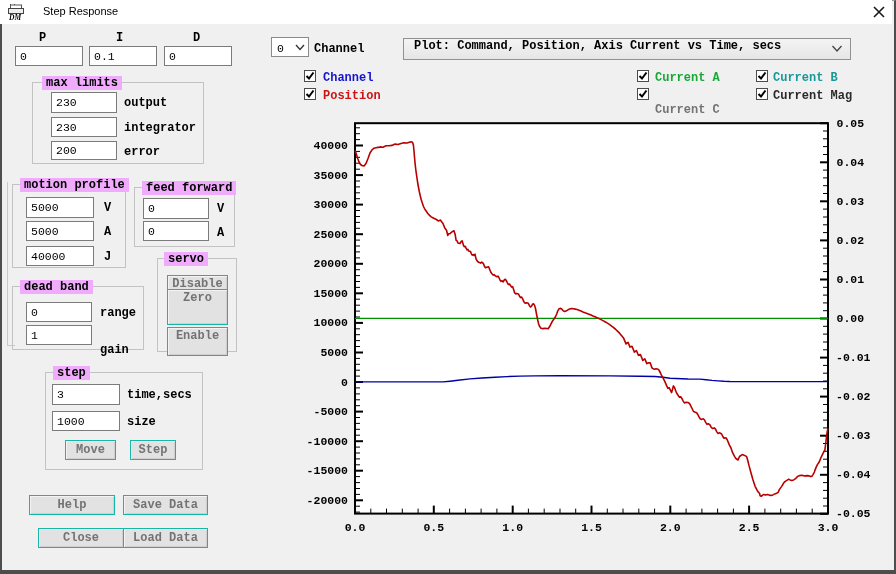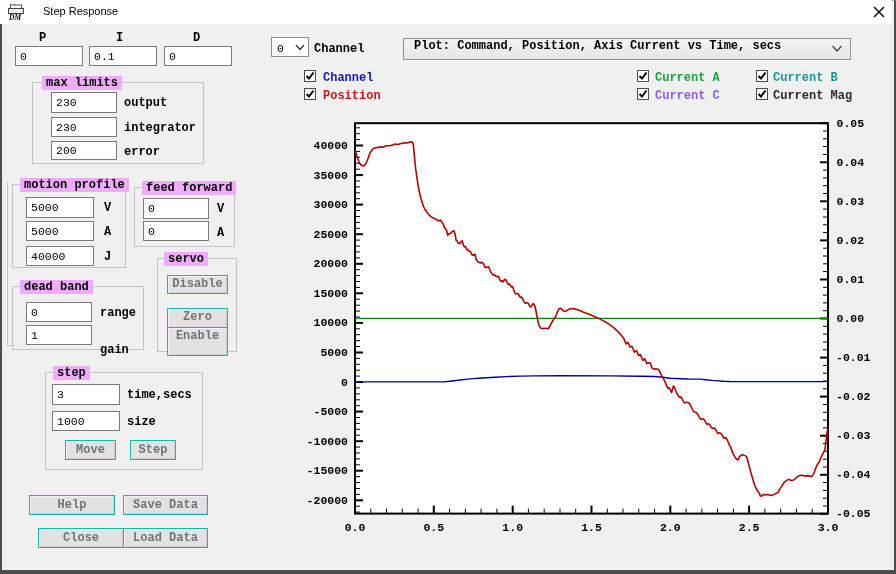--- a/index.html
+++ b/index.html
@@ -72,21 +72,21 @@
 <div class="grp" style="left:134px;top:187px;width:101px;height:60px"></div>
 <div class="glab" style="left:142px;top:181px">feed forward</div>
 <div class="entry" style="left:143px;top:198px;width:66px;height:21px">0</div>
 <div class="entry" style="left:143px;top:221px;width:66px;height:20px">0</div>
 <div class="lbl" style="left:217px;top:202px">V</div>
 <div class="lbl" style="left:217px;top:226px">A</div>
 
 <div class="grp" style="left:157px;top:258px;width:80px;height:94px"></div>
 <div class="glab" style="left:164px;top:252px">servo</div>
 <div class="btn" style="left:167px;top:275px;width:61px;height:19px;line-height:17px">Disable</div>
-<div class="btn" style="left:167px;top:308px;width:61px;height:27px;line-height:17px">Zero</div>
+<div class="btn" style="left:167px;top:289px;width:61px;height:36px;line-height:17px">Zero</div>
 <div class="btn" style="left:167px;top:327px;width:61px;height:29px;line-height:17px">Enable</div>
 
 <div class="grp" style="left:12px;top:286px;width:132px;height:64px"></div>
 <div class="glab" style="left:20px;top:280px">dead band</div>
 <div class="entry" style="left:26px;top:302px;width:66px;height:20px">0</div>
 <div class="entry" style="left:26px;top:325px;width:66px;height:20px">1</div>
 <div class="lbl" style="left:100px;top:306px">range</div>
 <div class="lbl" style="left:100px;top:343px">gain</div>
 
 <div class="grp" style="left:45px;top:372px;width:158px;height:98px"></div>
@@ -137,21 +137,21 @@
   </svg>
 <svg style="position:absolute;left:756px;top:70px" width="12" height="12">
     <path d="M2.5,6 L5,8.5 L9.5,2.5" fill="none" stroke="#000" stroke-width="2"></path>
   </svg>
 <svg style="position:absolute;left:756px;top:88px" width="12" height="12">
     <path d="M2.5,6 L5,8.5 L9.5,2.5" fill="none" stroke="#000" stroke-width="2"></path>
   </svg>
 <div class="lbl" style="left:323px;top:71px;color:#1414cc">Channel</div>
 <div class="lbl" style="left:323px;top:89px;color:#cc1414">Position</div>
 <div class="lbl" style="left:655px;top:71px;color:#18a838">Current A</div>
-<div class="lbl" style="left:655px;top:89px;color:#8b5cf6">Current C</div>
+<div class="lbl" style="left:655px;top:103px;color:#737373">Current C</div>
 <div class="lbl" style="left:773px;top:71px;color:#189898">Current B</div>
 <div class="lbl" style="left:773px;top:89px;color:#2a2a2a">Current Mag</div>
 
 <svg style="position:absolute;left:0;top:0" width="896" height="574" viewBox="0 0 896 574">
   <rect x="355" y="123.2" width="473" height="390.40000000000003" fill="#ffffff" stroke="#000" stroke-width="2"></rect>
   <line x1="355" y1="145.5" x2="363" y2="145.5" stroke="#000" stroke-width="2"></line>
 <line x1="355" y1="175.1" x2="363" y2="175.1" stroke="#000" stroke-width="2"></line>
 <line x1="355" y1="204.6" x2="363" y2="204.6" stroke="#000" stroke-width="2"></line>
 <line x1="355" y1="234.2" x2="363" y2="234.2" stroke="#000" stroke-width="2"></line>
 <line x1="355" y1="263.8" x2="363" y2="263.8" stroke="#000" stroke-width="2"></line>

